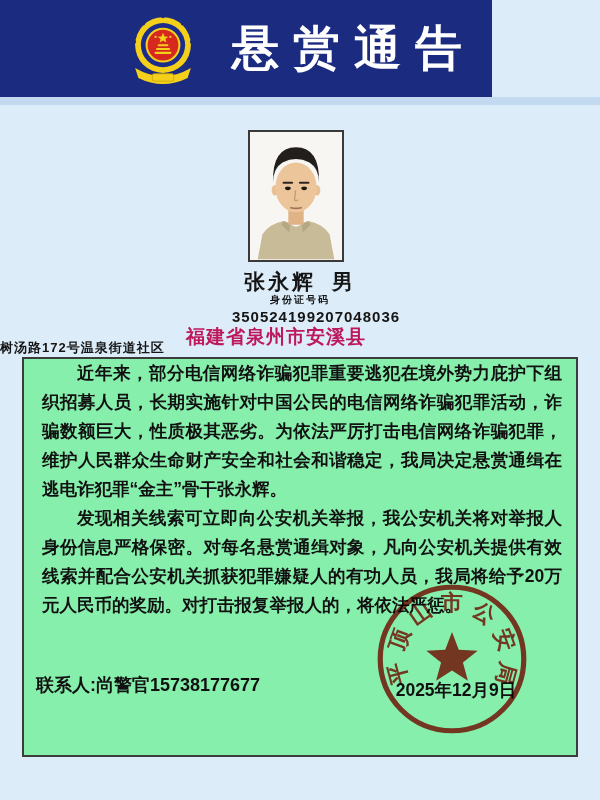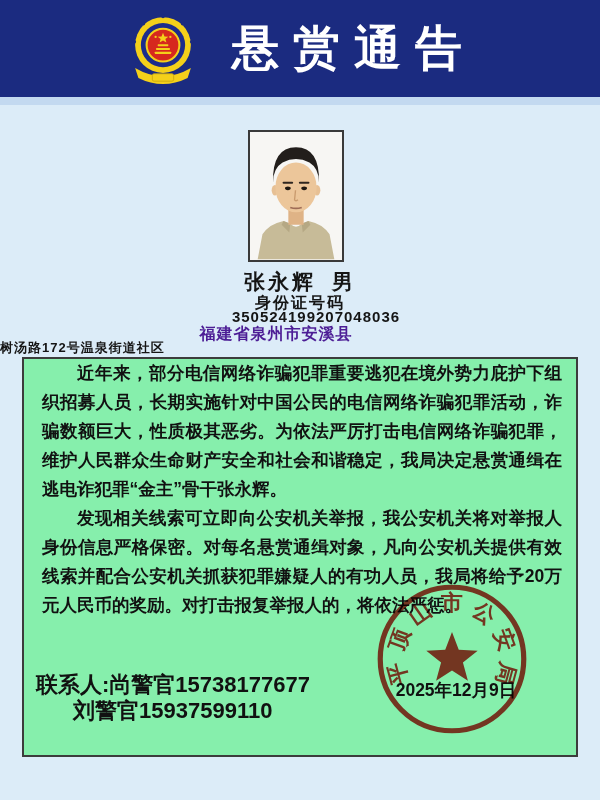--- a/index.html
+++ b/index.html
@@ -1,49 +1,49 @@
 <!DOCTYPE html>
 <html><head>
 <meta charset="utf-8">
 <style>
   html,body{margin:0;padding:0;}
   body{font-family:"Liberation Sans","DejaVu Sans",sans-serif;}
   .page{position:relative;width:600px;height:800px;background:#dcecf8;overflow:hidden;}
 
   
-  .header{position:absolute;left:0;top:0;width:600px;height:97px;background:#1b2b80;
+  .header{position:absolute;left:0;top:0;width:492px;height:97px;background:#1b2b80;
           display:flex;align-items:center;}
   .header-strip{position:absolute;left:0;top:97px;width:600px;height:8px;background:#c3d9f0;}
   .emblem{position:absolute;left:122px;top:9px;width:82px;height:82px;}
   .header-title{position:absolute;left:232px;top:0;height:97px;display:flex;align-items:center;
                 color:#ffffff;font-size:47px;font-weight:bold;letter-spacing:14px;}
 
   
   .photo-frame{position:absolute;left:248px;top:130px;width:96px;height:132px;
                border:2px solid #3a3a3a;background:#f7f6f4;box-sizing:border-box;}
   .photo-frame svg{display:block;width:100%;height:100%;}
   .name-row{position:absolute;left:0;top:268px;width:600px;text-align:center;
             font-size:21px;font-weight:bold;color:#151515;letter-spacing:3px;}
   .name-row .gender{margin-left:16px;}
   .id-label{position:absolute;left:0;top:293px;width:600px;text-align:center;
-            font-size:16px;font-weight:bold;color:#151515;letter-spacing:2px;}
+            font-size:10px;font-weight:bold;color:#151515;letter-spacing:2px;}
   .id-number{position:absolute;left:0;top:308px;width:600px;text-align:center;
              font-size:15px;font-weight:bold;color:#151515;letter-spacing:1px;padding-left:16px;}
   .addr1{position:absolute;left:0;top:324px;width:552px;text-align:center;
-         font-size:16px;font-weight:bold;color:#4c1d95;letter-spacing:1px;}
+         font-size:19px;font-weight:bold;color:#be185d;letter-spacing:1px;}
   .addr2{position:absolute;left:0;top:339px;width:600px;text-align:left;
          font-size:13px;font-weight:bold;color:#151515;letter-spacing:1px;}
 
   
   .notice-box{position:absolute;left:22px;top:357px;width:556px;height:400px;background:#86efac;
               border:2px solid #3c3c3c;box-sizing:border-box;padding:0 14px 0 18px;}
   .notice-box p{margin:0;font-size:17.5px;line-height:29px;font-weight:bold;color:#111;
                 text-align:justify;text-indent:2em;}
 
-  .contacts{position:absolute;left:36px;top:672px;font-size:22px;font-weight:bold;color:#111;
+  .contacts{position:absolute;left:36px;top:672px;font-size:18px;font-weight:bold;color:#111;
             line-height:26px;}
   .contacts .line2{padding-left:37px;}
 
   .signature{position:absolute;left:372px;top:678px;width:168px;text-align:center;
              font-size:17.5px;font-weight:bold;color:#111;line-height:25px;}
 
   
   .stamp{position:absolute;left:374px;top:581px;width:156px;height:156px;
          mix-blend-mode:multiply;opacity:0.92;}
   .stamp text{font-size:21px;font-weight:bold;}
@@ -124,21 +124,20 @@
   <div class="addr1">福建省泉州市安溪县</div>
   <div class="addr2">树汤路172号温泉街道社区</div>
 
   <div class="notice-box">
     <p>近年来，部分电信网络诈骗犯罪重要逃犯在境外势力庇护下组织招募人员，长期实施针对中国公民的电信网络诈骗犯罪活动，诈骗数额巨大，性质极其恶劣。为依法严厉打击电信网络诈骗犯罪，维护人民群众生命财产安全和社会和谐稳定，我局决定悬赏通缉在逃电诈犯罪“金主”骨干张永辉。</p>
     <p>发现相关线索可立即向公安机关举报，我公安机关将对举报人身份信息严格保密。对每名悬赏通缉对象，凡向公安机关提供有效线索并配合公安机关抓获犯罪嫌疑人的有功人员，我局将给予20万元人民币的奖励。对打击报复举报人的，将依法严惩。</p>
   </div>
 
   <div class="contacts">
     <div class="line1">联系人:尚警官15738177677</div>
-    <div class="line2">刘警官15937599110</div>
   </div>
 
   <div class="signature">
     <div>2025年12月9日</div>
   </div>
 
   <svg class="stamp" viewBox="0 0 150 150">
     <g fill="#d8281e" stroke="none">
       <circle cx="75" cy="75" r="69" fill="none" stroke="#d8281e" stroke-width="5"></circle>
       <polygon points="75,49 81.5,66.1 99.7,67.0 85.5,78.4 90.3,96.0 75,86 59.7,96.0 64.5,78.4 50.3,67.0 68.5,66.1"></polygon>

